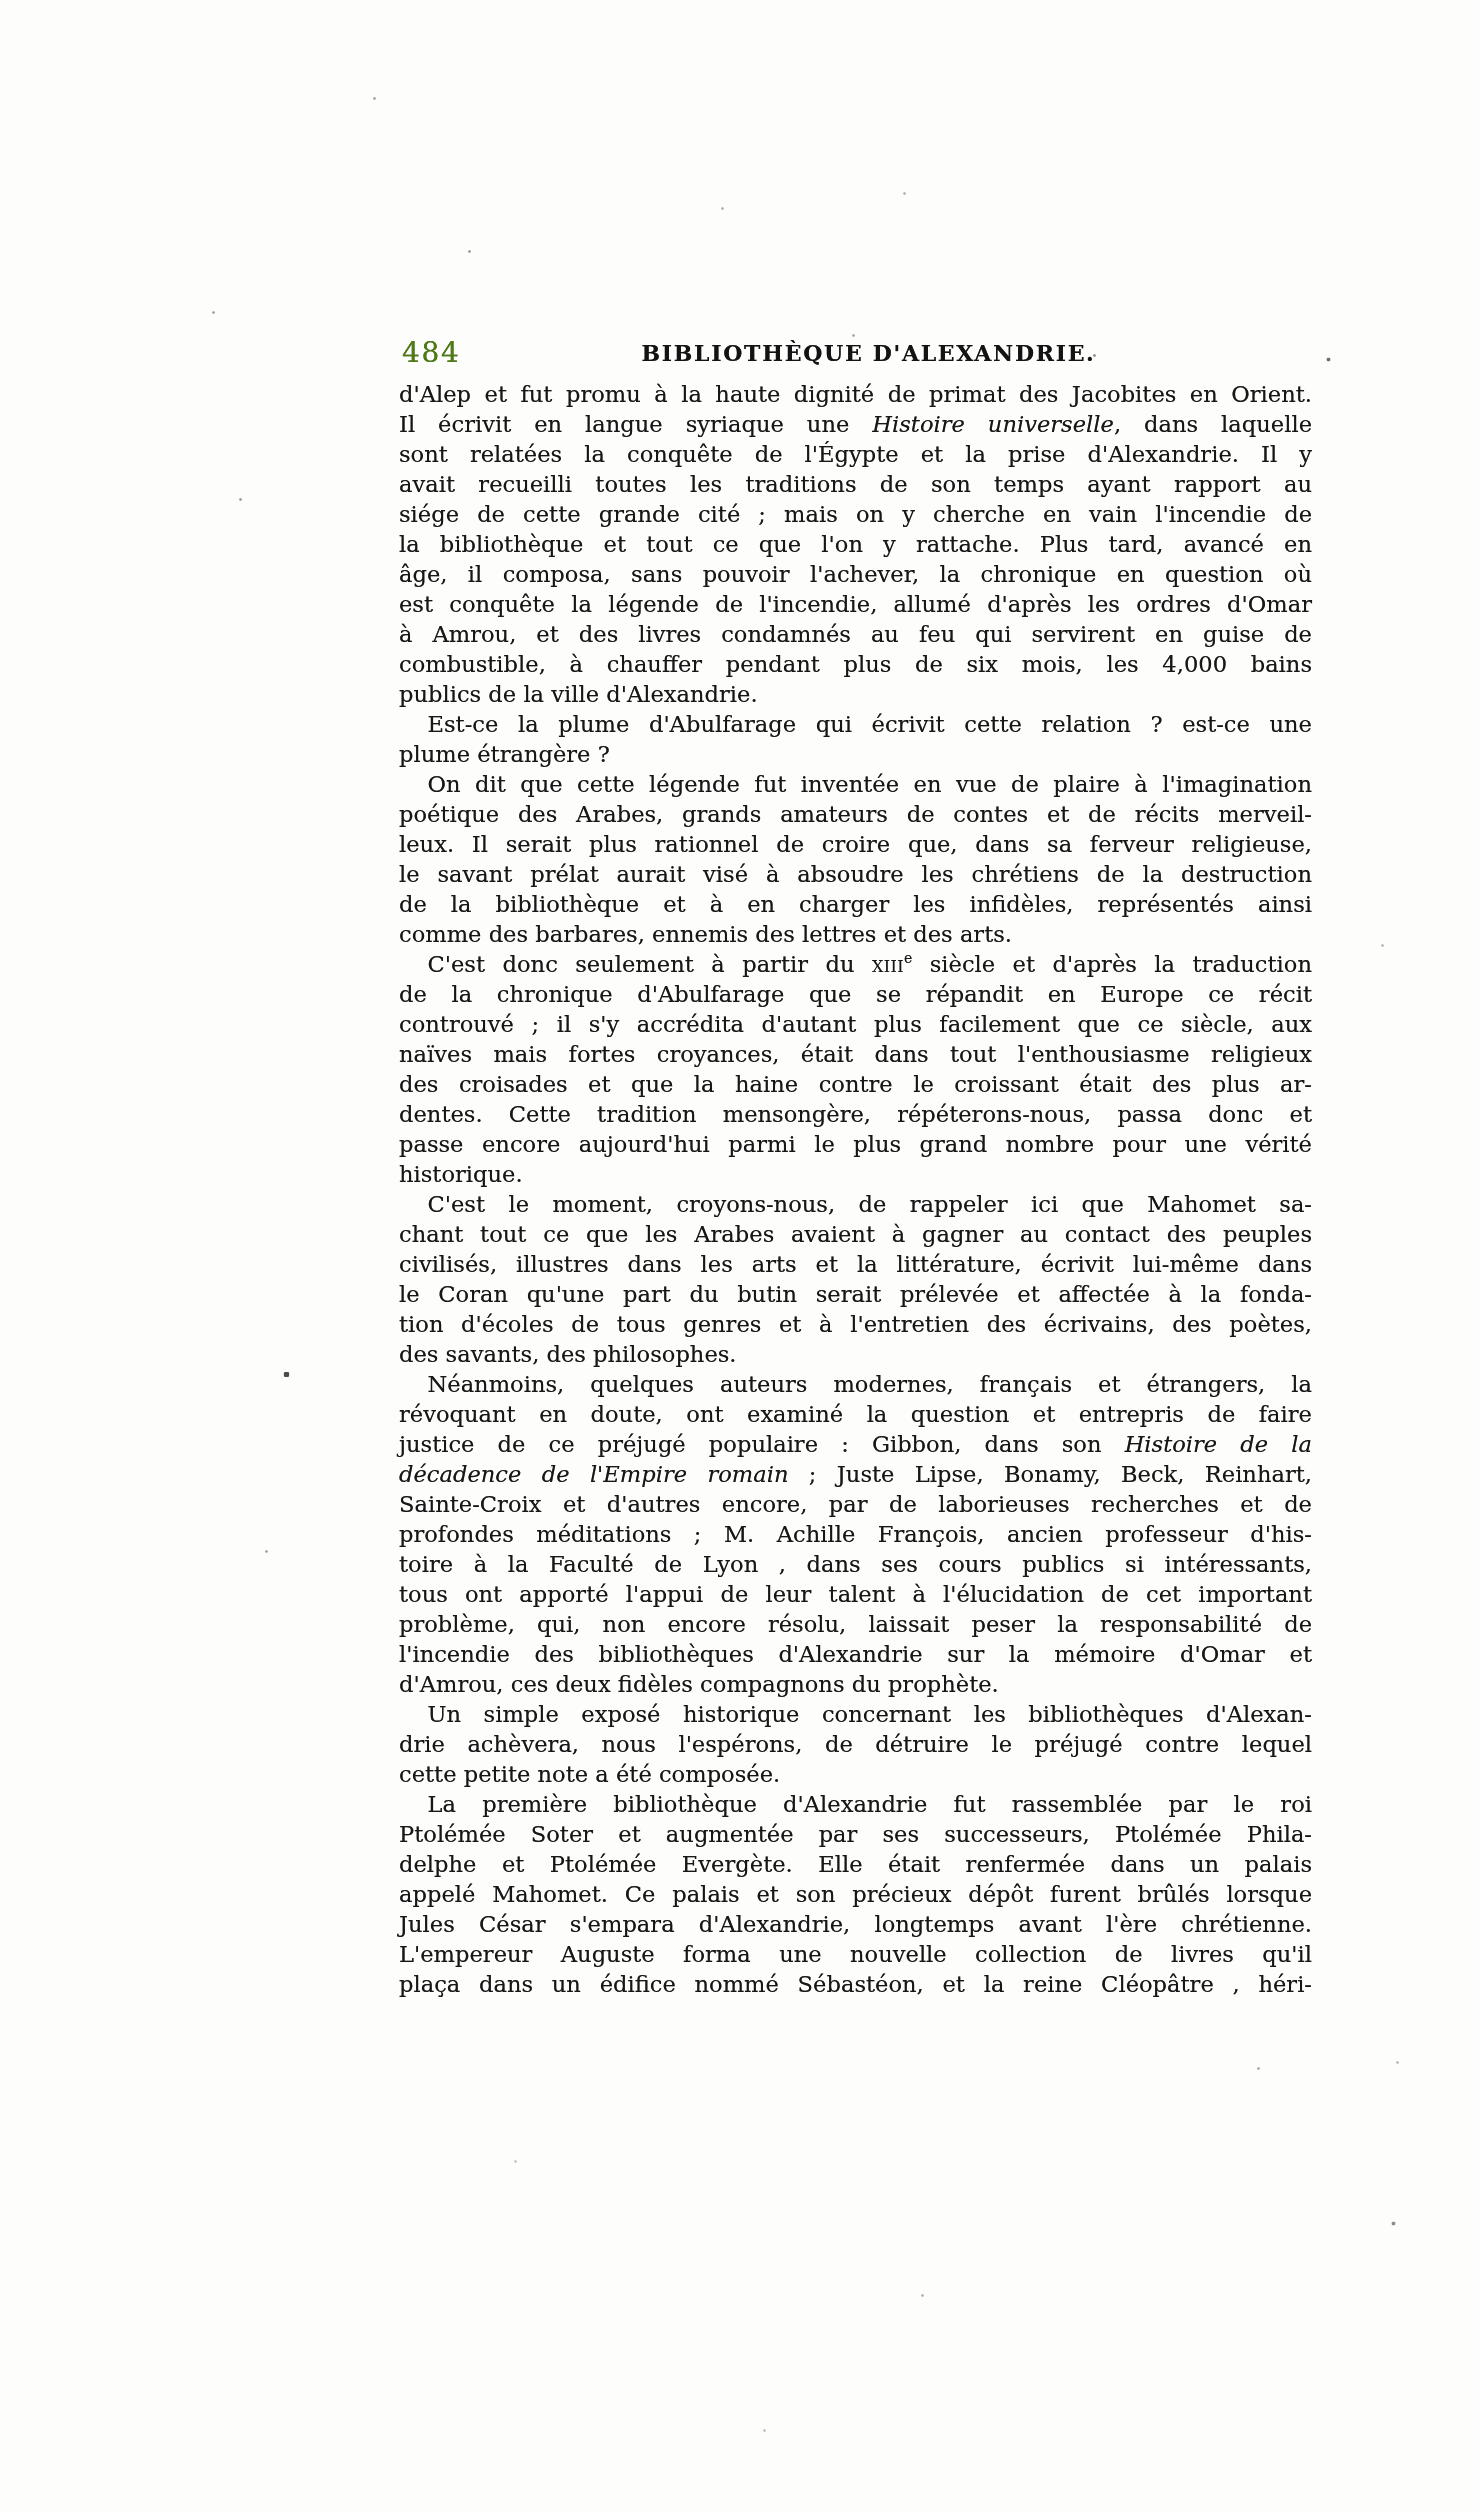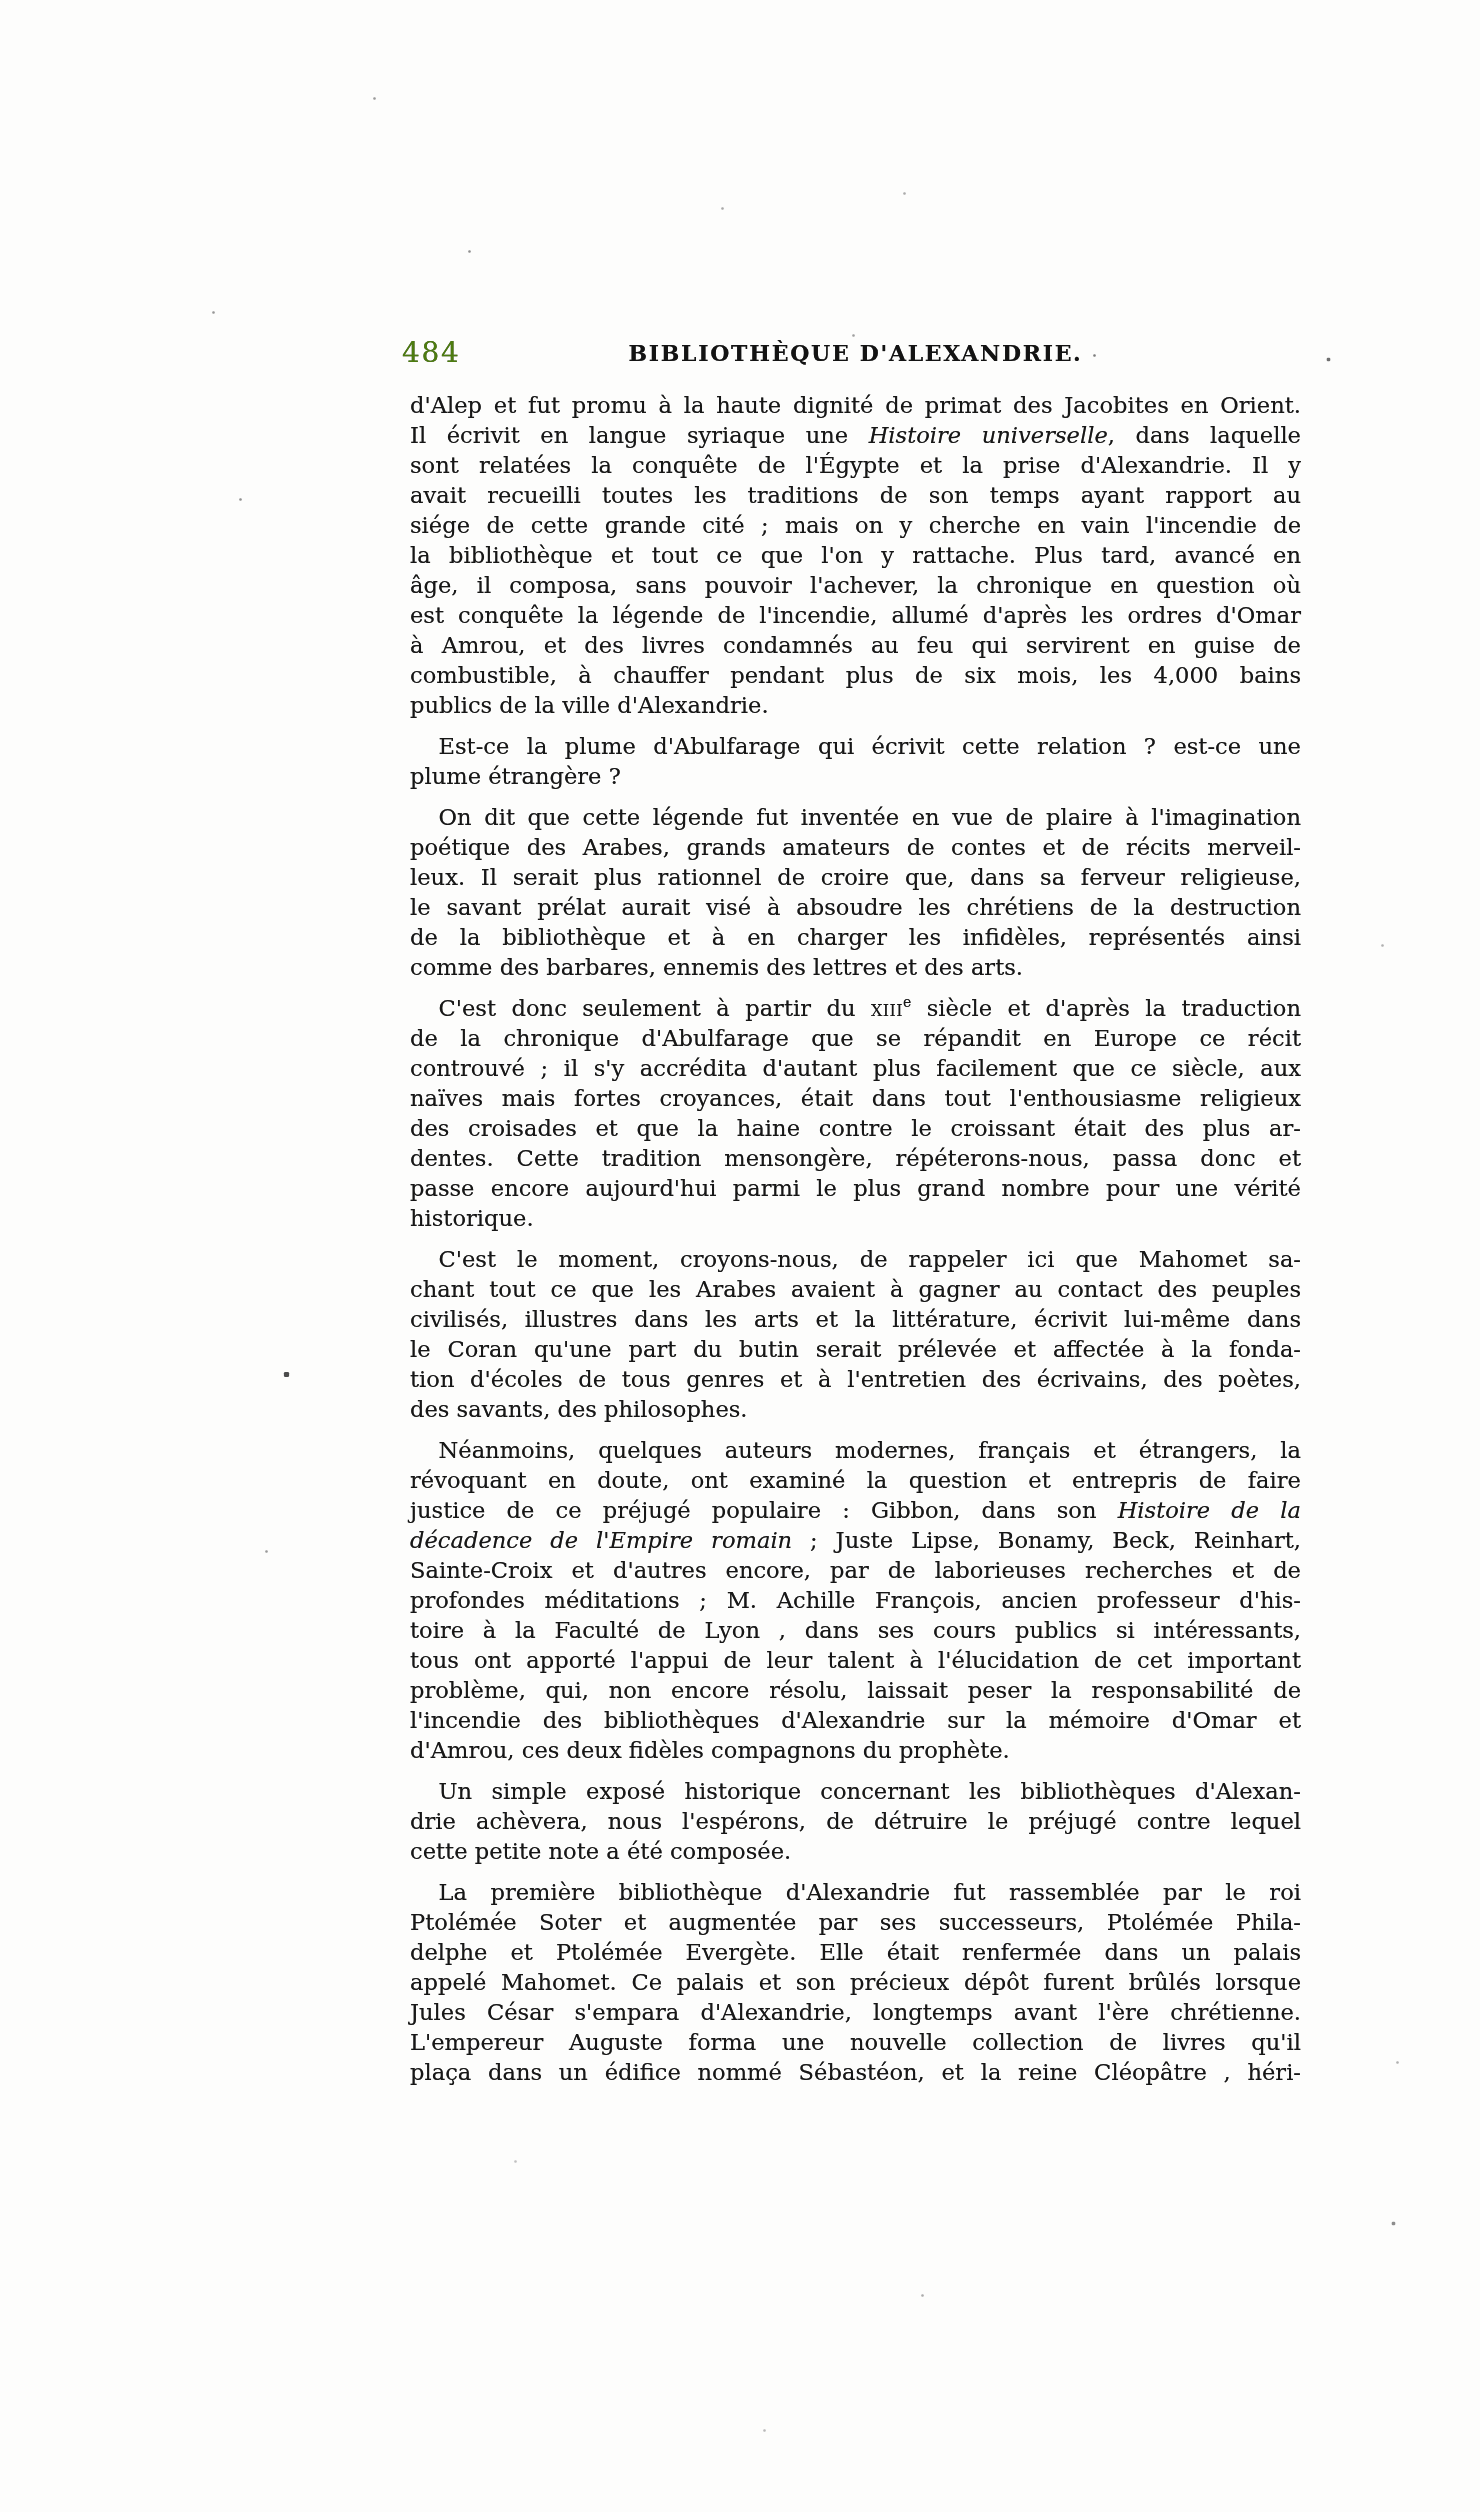--- a/index.html
+++ b/index.html
@@ -14,38 +14,38 @@
   .page-number {
     position: absolute;
     left: 402px; top: 336px;
     font-size: 28px;
     letter-spacing: 1.7px;
     color: #4d7c0f;
     text-shadow: 0 0 0.5px rgba(0,0,0,.65);
   }
   .running-title {
     position: absolute;
-    left: 399px; top: 340px;
+    left: 412px; top: 340px;
     width: 913px;
     text-align: center;
     font-size: 22px;
     font-weight: bold;
     letter-spacing: 1.7px;
     color: #131313;
     text-shadow: 0 0 0.5px rgba(0,0,0,.6);
   }
   .text-block {
     position: absolute;
     left: 399px; top: 379px;
     width: 913px;
     font-size: 22.6px;
     color: #171717;
     text-shadow: 0 0 0.4px rgba(0,0,0,.55);
   }
-  .para { margin: 11px; }
+  .para { margin: 0; }
   .line {
     height: 30px;
     line-height: 30px;
     text-align: justify;
     text-align-last: justify;
     white-space: nowrap;
     overflow: visible;
   }
   
   .line { white-space: normal; }

